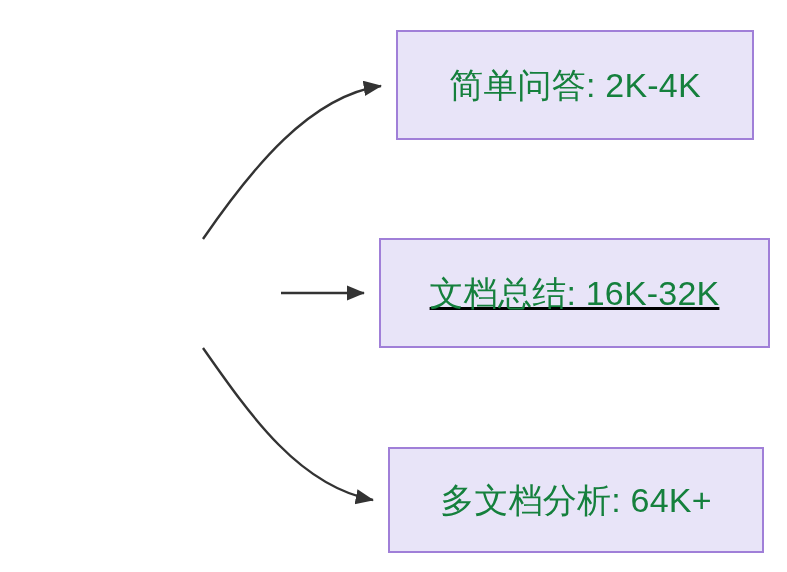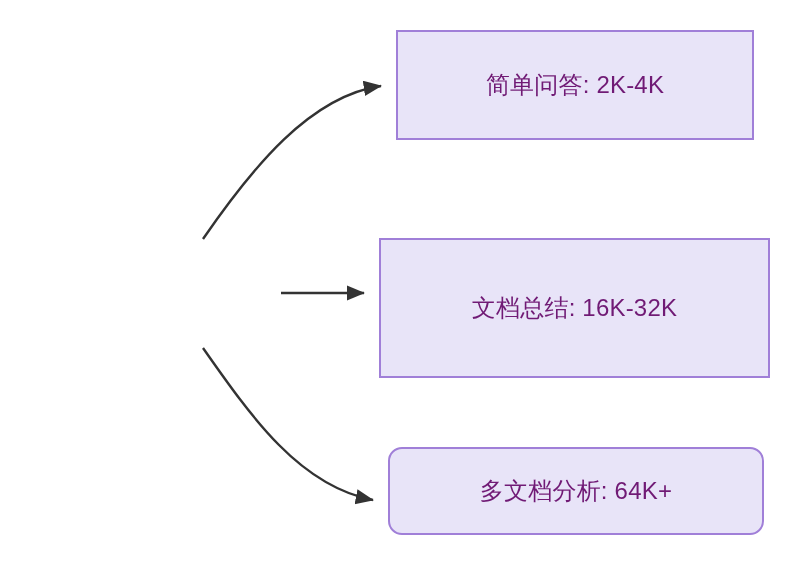--- a/index.html
+++ b/index.html
@@ -34,30 +34,30 @@
     position: absolute;
     box-sizing: border-box;
     background: #e8e4f8;
     border: 2px solid #a07fd8;
     display: flex;
     align-items: center;
     justify-content: center;
     text-align: center;
   }
   .node-label {
-    color: #701a75;
-    font-size: 24px;
+    color: #15803d;
+    font-size: 34px;
     line-height: 1.2;
     letter-spacing: 0.2px;
     white-space: nowrap;
   }
   #node-source   { left: 30px;  top: 239px; width: 250px; height: 109px; }
   #node-simple   { left: 396px; top: 30px;  width: 358px; height: 110px; }
-  #node-doc      { left: 379px; top: 238px; width: 391px; height: 140px; }
-  #node-multidoc { left: 388px; top: 447px; width: 376px; height: 88px; border-radius: 14px; }
+  #node-doc      { left: 379px; top: 238px; width: 391px; height: 110px; text-decoration: underline; }
+  #node-multidoc { left: 388px; top: 447px; width: 376px; height: 106px; }
 </style>
 </head>
 <body>
 
 <div id="diagram-canvas">
 
   <svg class="edge-layer" viewBox="0 0 787 572" width="787" height="572">
     <defs>
       <marker id="arrow-head" markerWidth="9" markerHeight="9" refX="7.2" refY="3.2" orient="auto" markerUnits="strokeWidth">
         <path d="M0,0 L7.6,3.2 L0,6.4 z" fill="#333333"></path>

